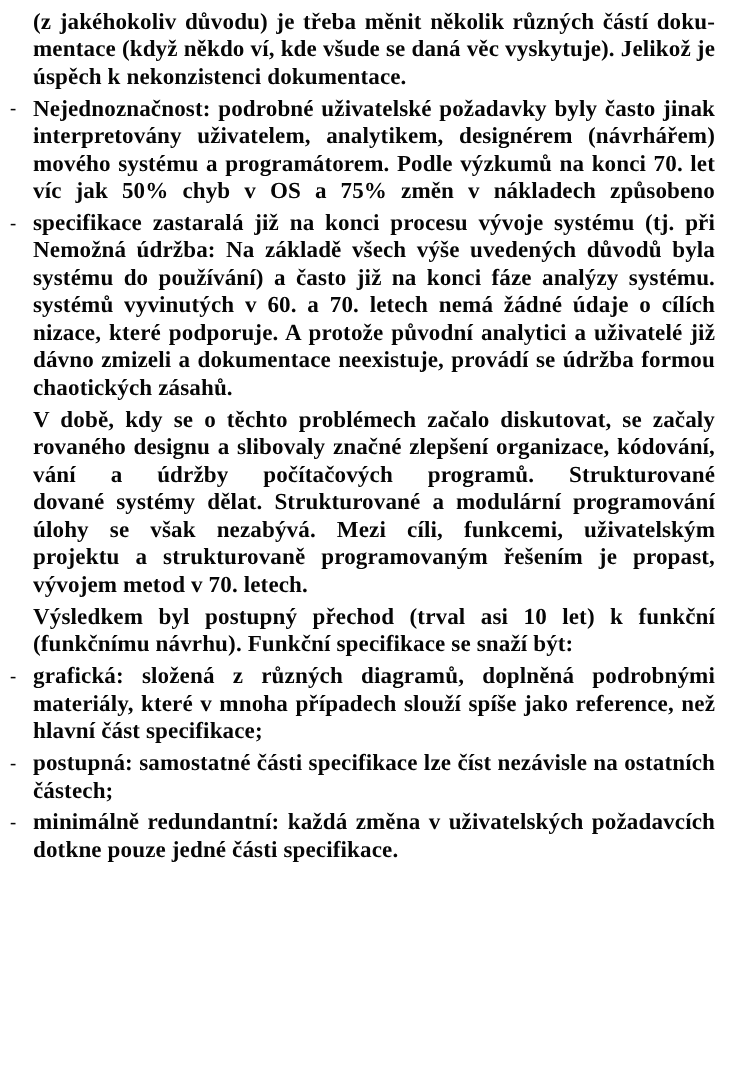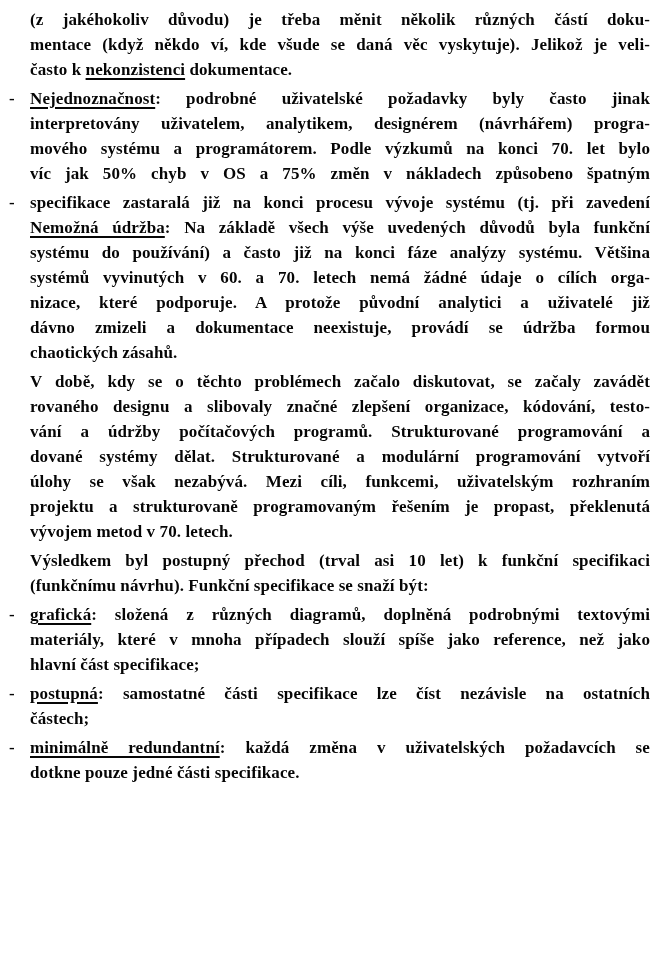--- a/index.html
+++ b/index.html
@@ -22,56 +22,55 @@
     background: #ffffff;
     
     filter: contrast(1.05);
   }
   .block {
     position: relative;
     margin: 0 0 4px 0;
   }
   .block:last-child { margin-bottom: 0; }
   .line {
-    font-size: 17px;
+    font-size: 21px;
     line-height: 25px;
     font-weight: bold;
     letter-spacing: 0.1px;
     white-space: normal;
     height: 25px;
     overflow: hidden;
   }
   
   .line.just {
     text-align: justify;
     text-align-last: justify;
   }
   .u {
-    text-decoration: underline;
     text-decoration-thickness: 2px;
     text-underline-offset: 3px;
   }
   .bullet { padding-left: 0; }
   .bullet .marker {
     position: absolute;
     left: -21px;
     top: 0;
     font-size: 17px;
     line-height: 25px;
     font-weight: bold;
   }
 </style>
 </head>
 <body>
 
 <div class="page">
     <div class="block paragraph">
       <div class="line just"><span>(z jakéhokoliv důvodu) je třeba měnit několik různých částí doku-</span></div>
       <div class="line just"><span>mentace (když někdo ví, kde všude se daná věc vyskytuje). Jelikož je veli-</span></div>
-      <div class="line"><span>často k </span><span class="u">nekonzistenci</span><span> dokumentace.</span></div>
+      <div class="line"><span>úspěch k </span><span class="u">nekonzistenci</span><span> dokumentace.</span></div>
     </div>
     <div class="block bullet">
       <span class="marker">-</span>
       <div class="line just"><span class="u">Nejednoznačnost</span><span>: podrobné uživatelské požadavky byly často jinak</span></div>
       <div class="line just"><span>interpretovány uživatelem, analytikem, designérem (návrhářem) progra-</span></div>
       <div class="line just"><span>mového systému a programátorem. Podle výzkumů na konci 70. let bylo</span></div>
       <div class="line just"><span>víc jak 50% chyb v OS a 75% změn v nákladech způsobeno špatným</span></div>
     </div>
     <div class="block bullet">
       <span class="marker">-</span>

